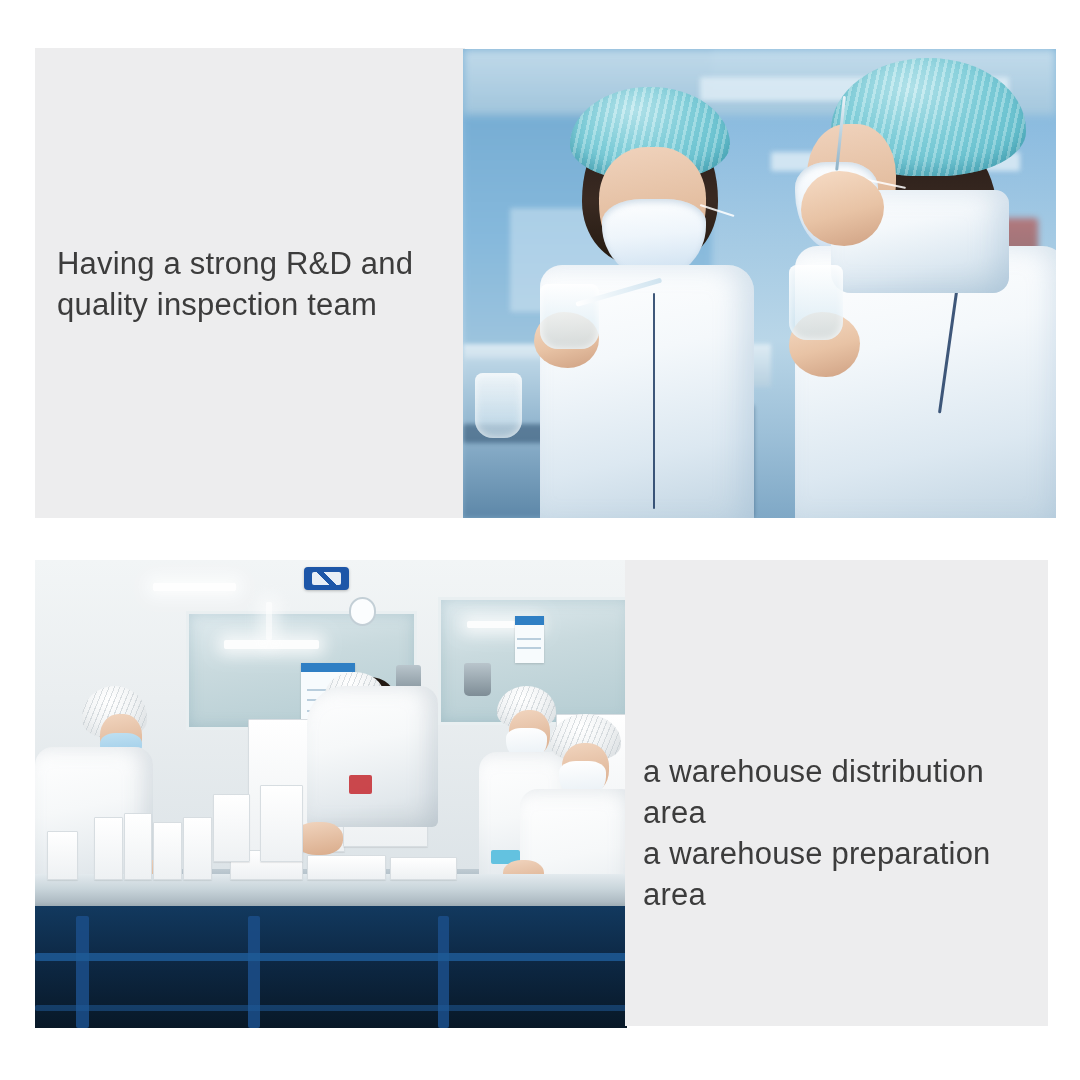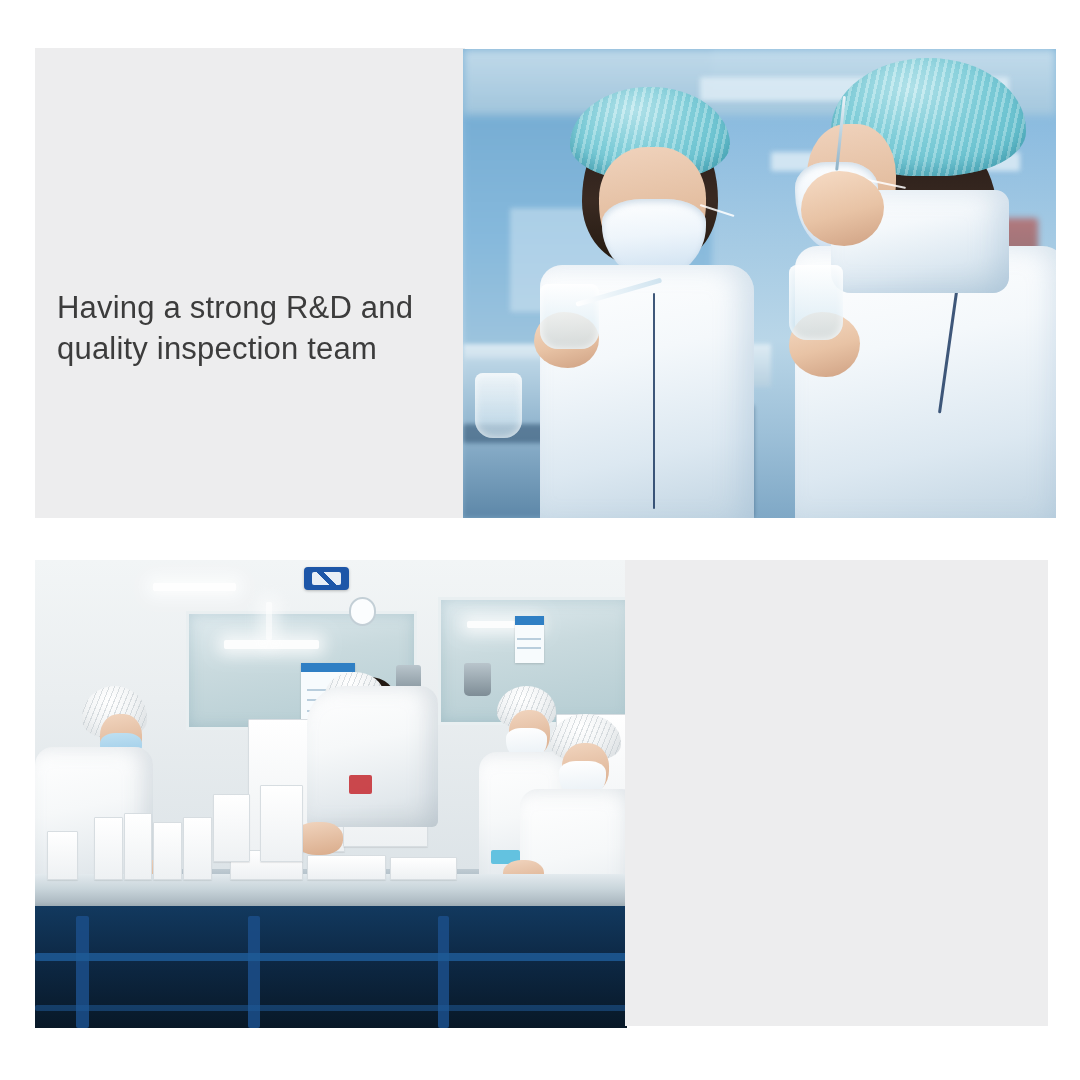--- a/index.html
+++ b/index.html
@@ -20,21 +20,21 @@
     color:#3c3c3c;
     font-size:31px;
     line-height:41px;
     letter-spacing:.2px;
     white-space:pre-line;
     font-weight:400;
   }
 
   
   #top-panel{left:35px;top:48px;width:430px;height:470px;}
-  #top-caption{left:57px;top:243px;width:400px;margin-top:44px;}
+  #top-caption{left:57px;top:243px;width:400px;}
 
   #top-photo{left:463px;top:49px;width:593px;height:469px;}
 
   
   .lab-bg{
     position:absolute;inset:0;
     background:
       linear-gradient(180deg,#7fb4d8 0%,#8ebde0 18%,#a6cbe4 42%,#b9d6e8 62%,#9dc0d8 82%,#7fa8c6 100%);
   }
   .lab-wall{
@@ -361,14 +361,16 @@
       <div class="box" style="left:33%;top:62%;width:12%;height:6%;"></div>
       <div class="box" style="left:46%;top:63%;width:13%;height:5%;"></div>
       <div class="box" style="left:60%;top:63.5%;width:11%;height:4.5%;"></div>
       <div class="box" style="left:38%;top:48%;width:7%;height:16%;"></div>
       <div class="box" style="left:30%;top:50%;width:6%;height:14%;"></div>
     </div>
   </div>
 
   <div class="panel" id="bot-panel"></div>
 
+  <div class="caption" id="bot-caption">a warehouse distribution area
+a warehouse preparation area</div>
 
 </div>
 
 </body></html>

